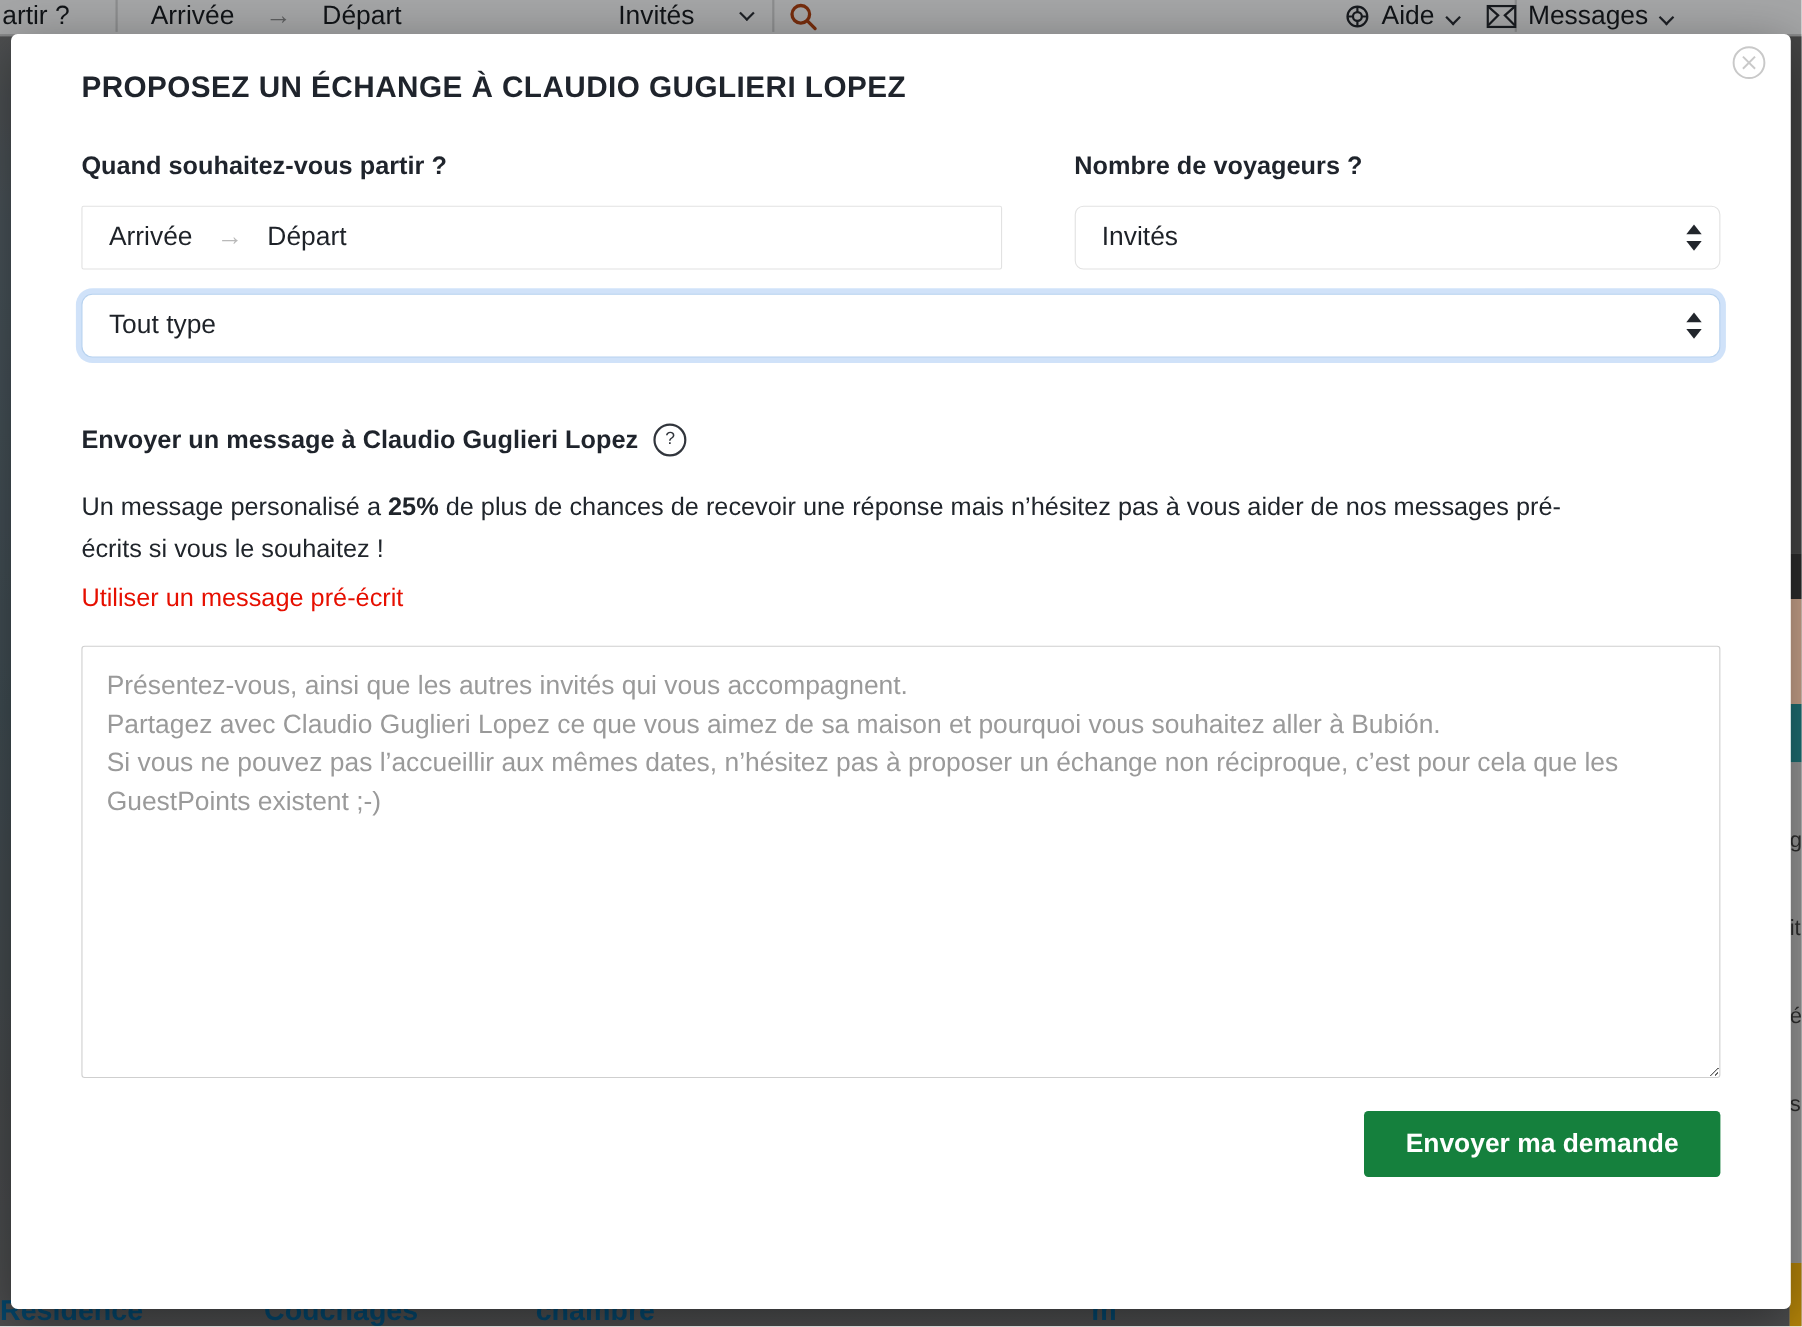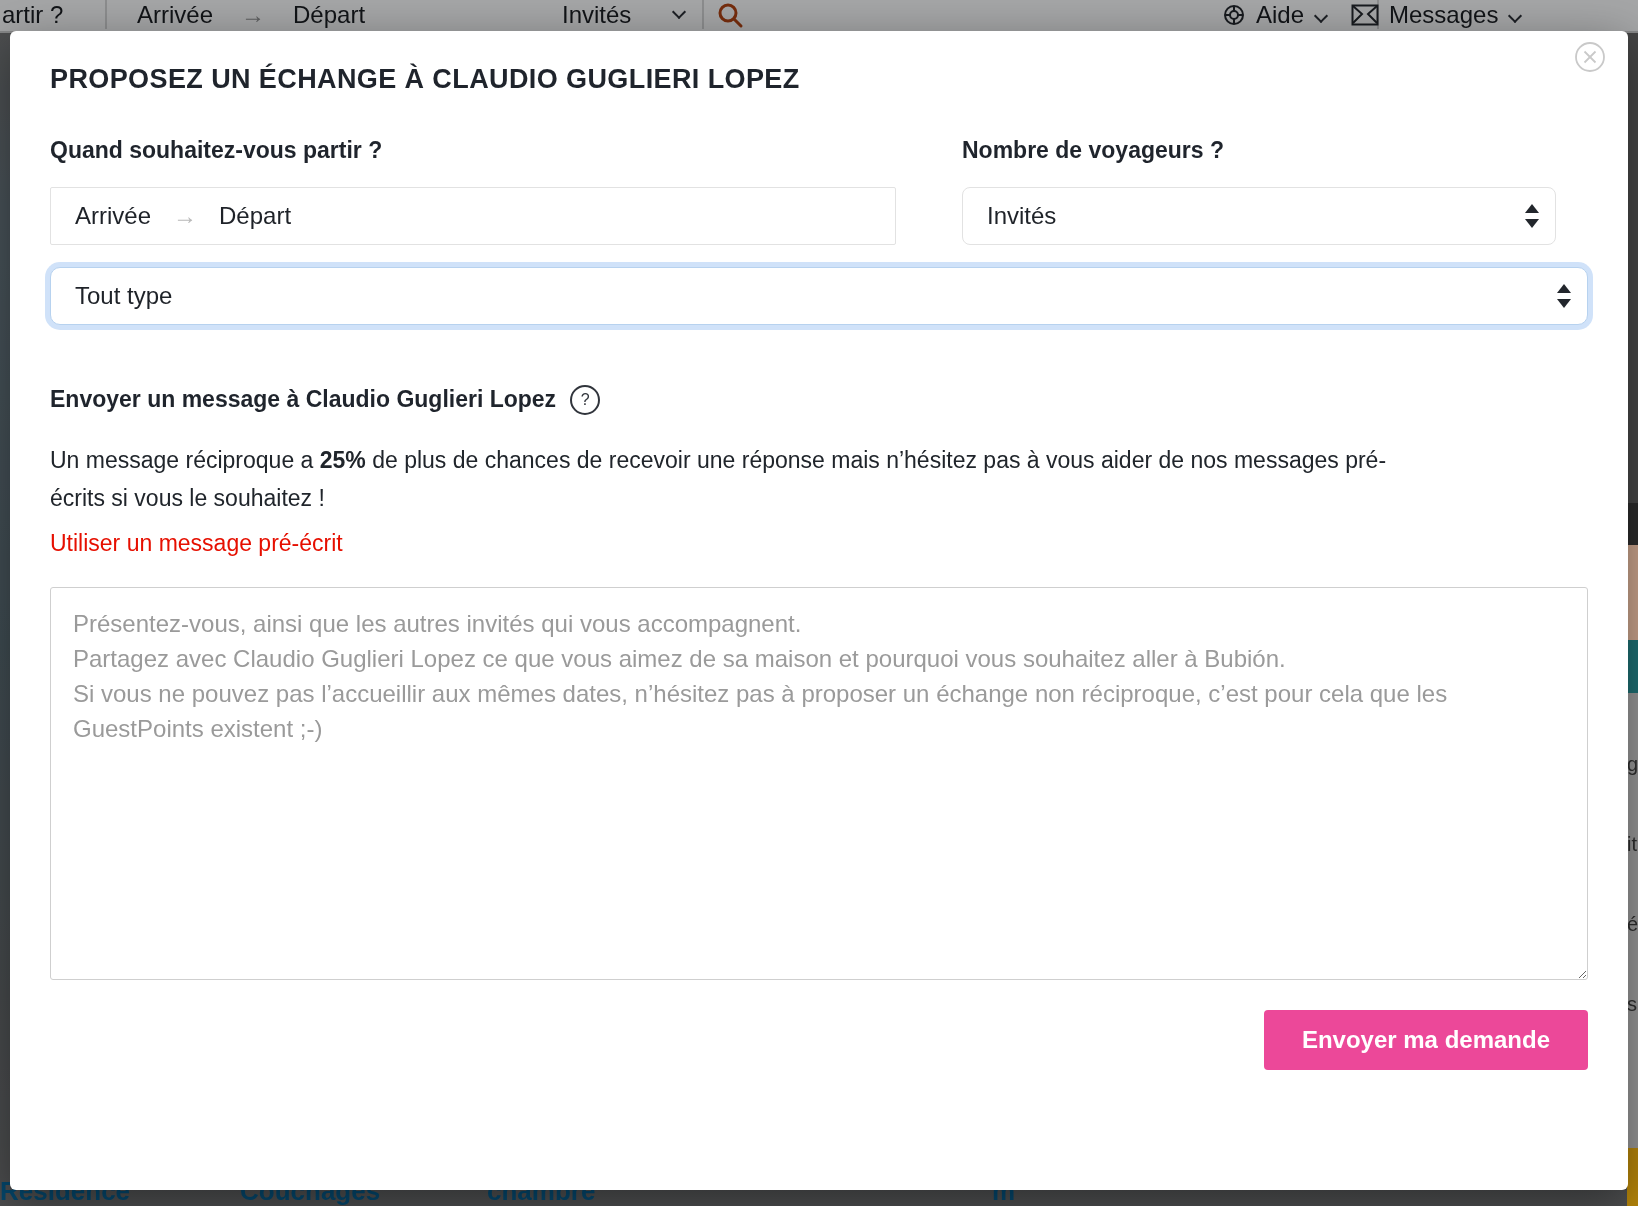--- a/index.html
+++ b/index.html
@@ -23,21 +23,21 @@
   .rs-a{height:470px;background:#454545;}
   .rs-face{height:190px;background:linear-gradient(180deg,#2c2c2c 0%,#2c2c2c 22%,#c8a28b 22%,#c8a28b 72%,#1e6e72 72%,#1e6e72 100%);}
   .rs-b{flex:1;background:#969696;position:relative;color:#2e2e2e;font-size:20px;}
   .rs-b span{position:absolute;left:0;}
   .rs-orange{height:58px;background:#b5850a;}
 
   .backdrop{position:absolute;top:0;left:0;right:0;bottom:0;background:rgba(8,10,14,0.36);}
 
   
   .modal{position:absolute;left:10px;top:31px;width:1618px;height:1159px;background:#fff;border-radius:6px;
-    box-shadow:0 12px 48px rgba(0,0,0,.4);padding:0 40px;box-sizing:border-box;color:#1f242c;}
+    box-shadow:0 12px 48px rgba(0,0,0,.4);padding:0 64px;box-sizing:border-box;color:#1f242c;}
   .close-btn{position:absolute;top:10px;right:22px;width:32px;height:32px;border:none;background:none;padding:0;cursor:pointer;}
 
   .modal h1{margin:0;padding-top:32px;font-size:27px;line-height:32px;font-weight:800;letter-spacing:.4px;color:#1f242c;}
 
   .form-row{display:flex;gap:66px;margin-top:42px;}
   .col-left{width:846px;}
   .col-right{width:594px;}
   .flabel{font-size:23px;line-height:26px;font-weight:700;color:#1f242c;}
   .field{height:58px;border:1px solid #e2e2e2;background:#fff;display:flex;align-items:center;
     padding:0 24px;font-size:24px;color:#1e2228;box-sizing:border-box;margin-top:24px;position:relative;cursor:pointer;}
@@ -60,21 +60,21 @@
 
   .hint{margin:26px 0 0 0;max-width:1390px;font-size:23px;line-height:38px;color:#20252b;}
   .prewritten{display:inline-block;margin-top:12px;font-size:23px;line-height:28px;color:#e60f00;cursor:pointer;text-decoration:none;}
 
   .msg-textarea{display:block;width:100%;height:393px;box-sizing:border-box;margin-top:30px;
     border:1px solid #cfcfcf;border-radius:3px;padding:18px 22px;font-family:"Liberation Sans",sans-serif;
     font-size:24px;line-height:35px;color:#1e2228;resize:vertical;}
   .msg-textarea::placeholder{color:#9a9a9a;opacity:1;}
 
   .actions{display:flex;justify-content:flex-end;margin-top:30px;}
-  .submit-btn{height:60px;padding:0 38px;background:#ec4899;border:none;border-radius:4px;
+  .submit-btn{height:60px;padding:0 38px;background:#15803d;border:none;border-radius:4px;
     color:#fff;font-family:"Liberation Sans",sans-serif;font-size:24px;font-weight:700;cursor:pointer;}
 </style>
 </head>
 <body>
 
 <div class="page">
 
   <div class="bg-header">
     <div class="hitem" style="left:2px;">
       <span>artir ?</span>
@@ -175,21 +175,21 @@
     <div class="field select-field type-select">
       <span>Tout type</span>
       <span class="spinner"></span>
     </div>
 
     <div class="msg-heading">
       <span>Envoyer un message à Claudio Guglieri Lopez</span>
       <span class="q-icon"></span>
     </div>
 
-    <p class="hint"><span>Un message réciproque a </span><b>25%</b><span> de plus de chances de recevoir une réponse mais n’hésitez pas à vous aider de nos messages pré-écrits si vous le souhaitez !</span></p>
+    <p class="hint"><span>Un message personalisé a </span><b>25%</b><span> de plus de chances de recevoir une réponse mais n’hésitez pas à vous aider de nos messages pré-écrits si vous le souhaitez !</span></p>
 
     <a class="prewritten">Utiliser un message pré-écrit</a>
 
     <textarea class="msg-textarea" placeholder="Présentez-vous, ainsi que les autres invités qui vous accompagnent.
 Partagez avec Claudio Guglieri Lopez ce que vous aimez de sa maison et pourquoi vous souhaitez aller à Bubión.
 Si vous ne pouvez pas l’accueillir aux mêmes dates, n’hésitez pas à proposer un échange non réciproque, c’est pour cela que les GuestPoints existent ;-)" style=""></textarea>
 
     <div class="actions">
       <button class="submit-btn">Envoyer ma demande</button>
     </div>

